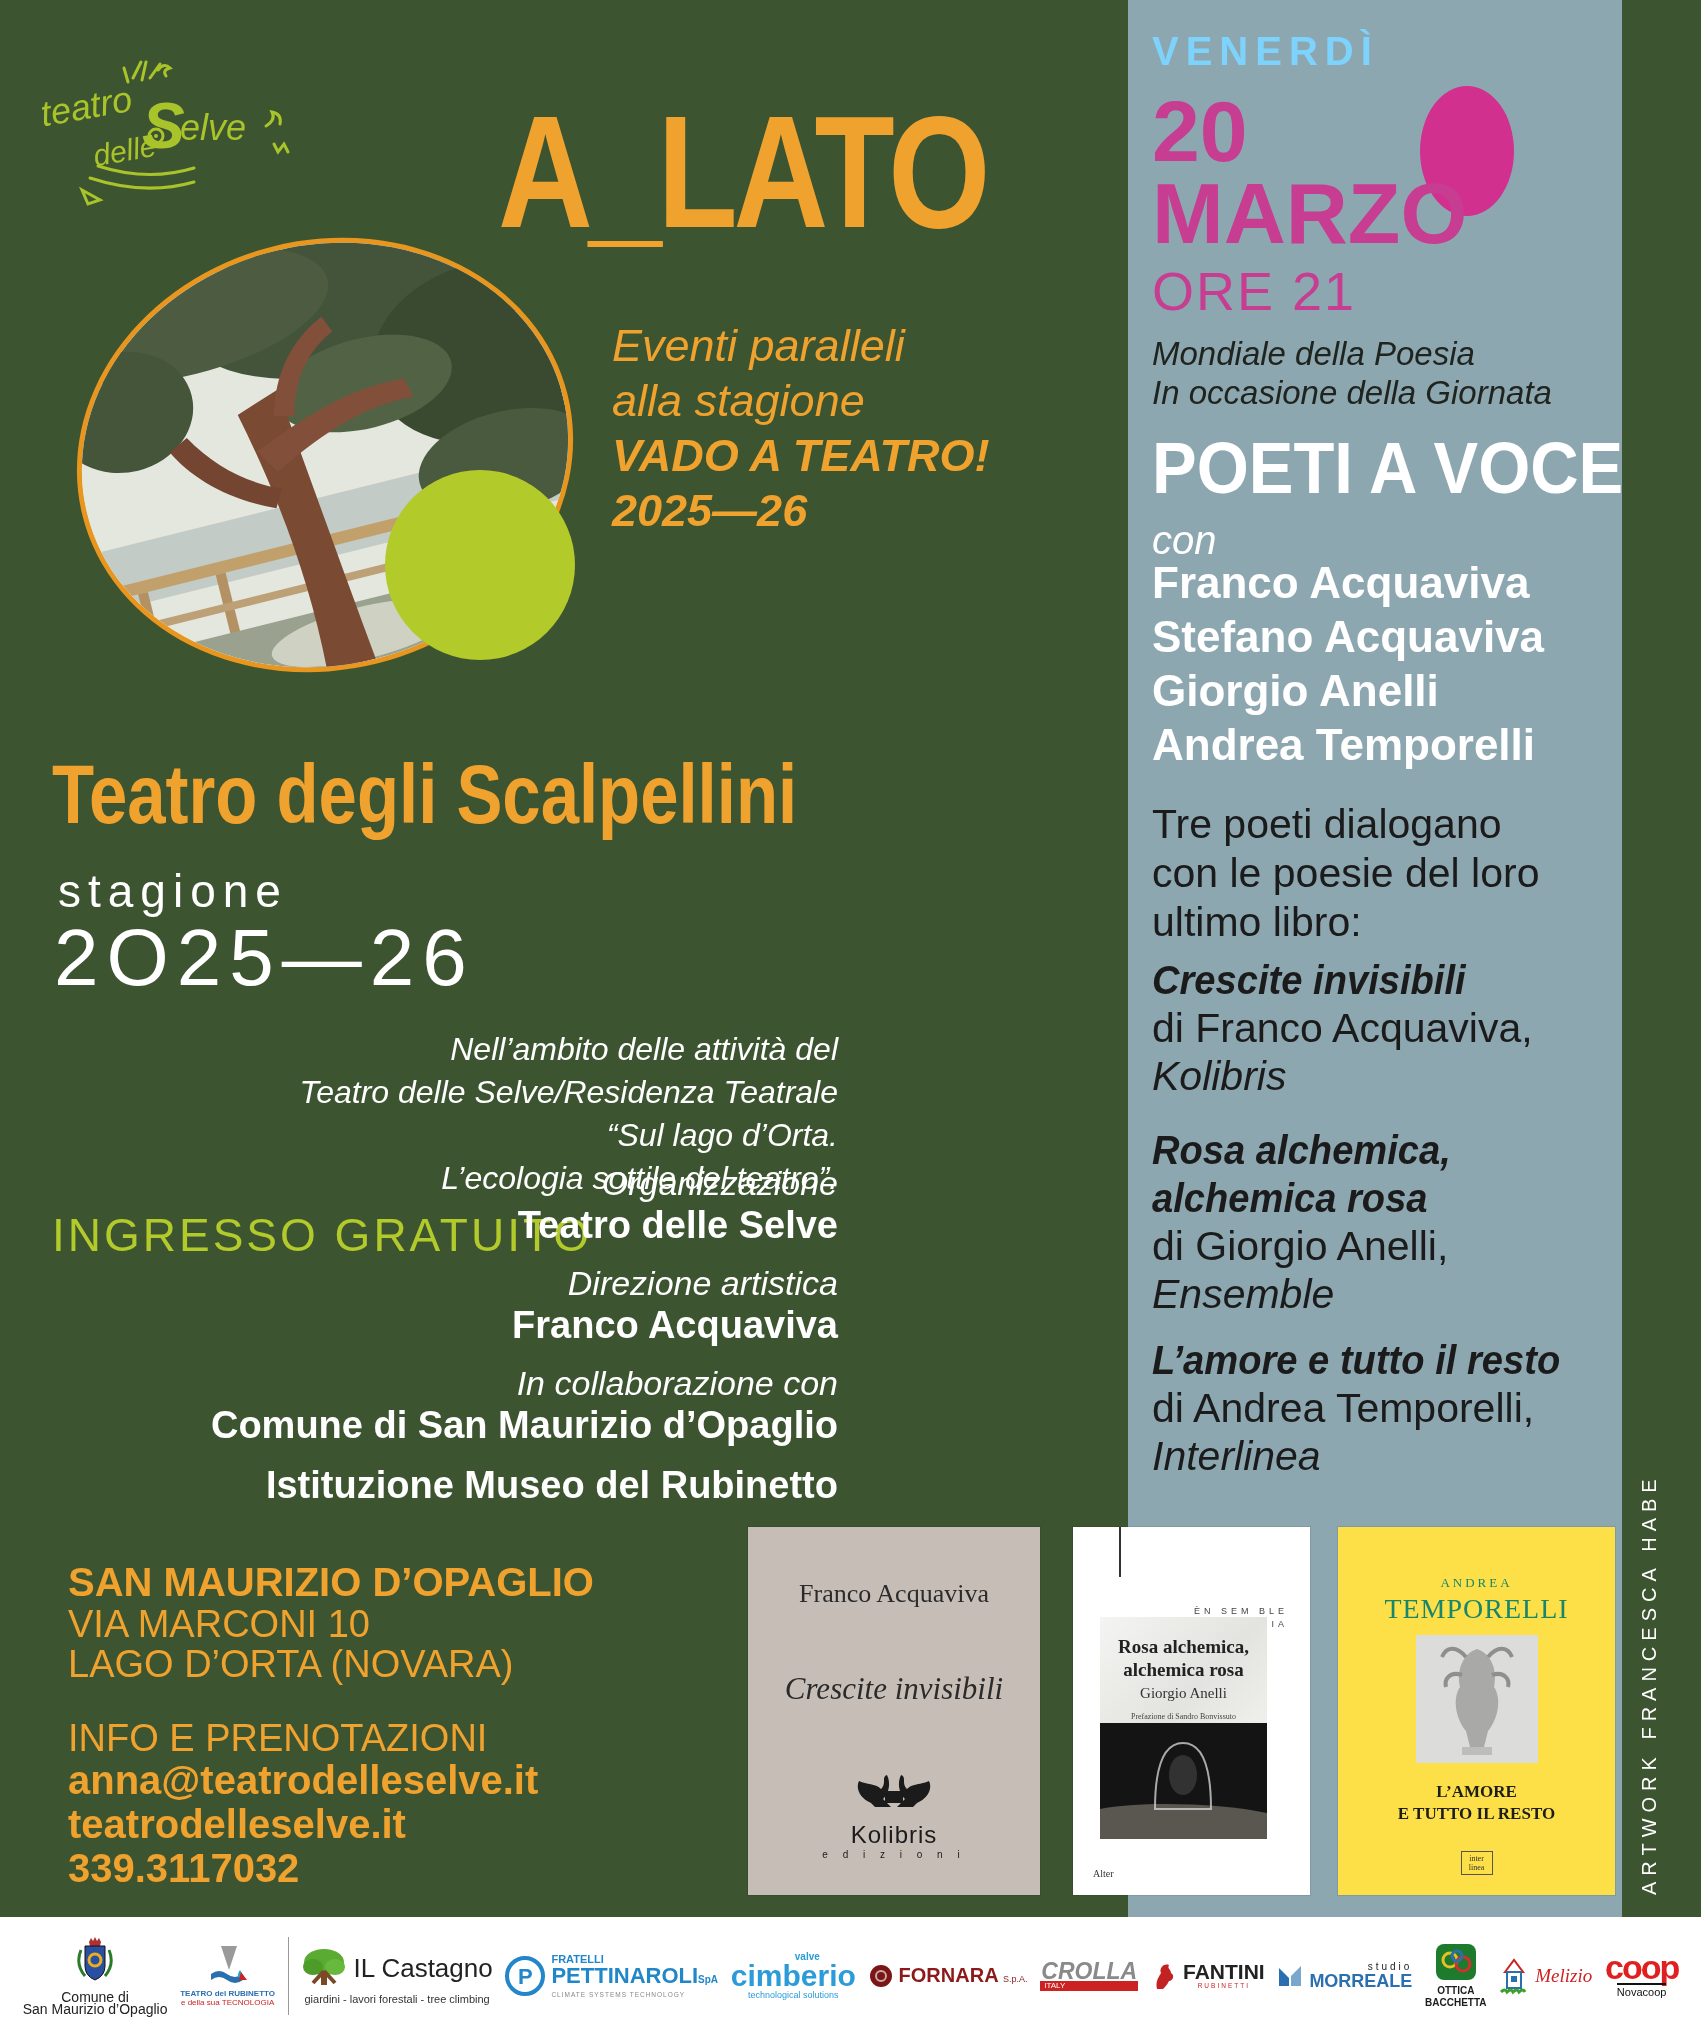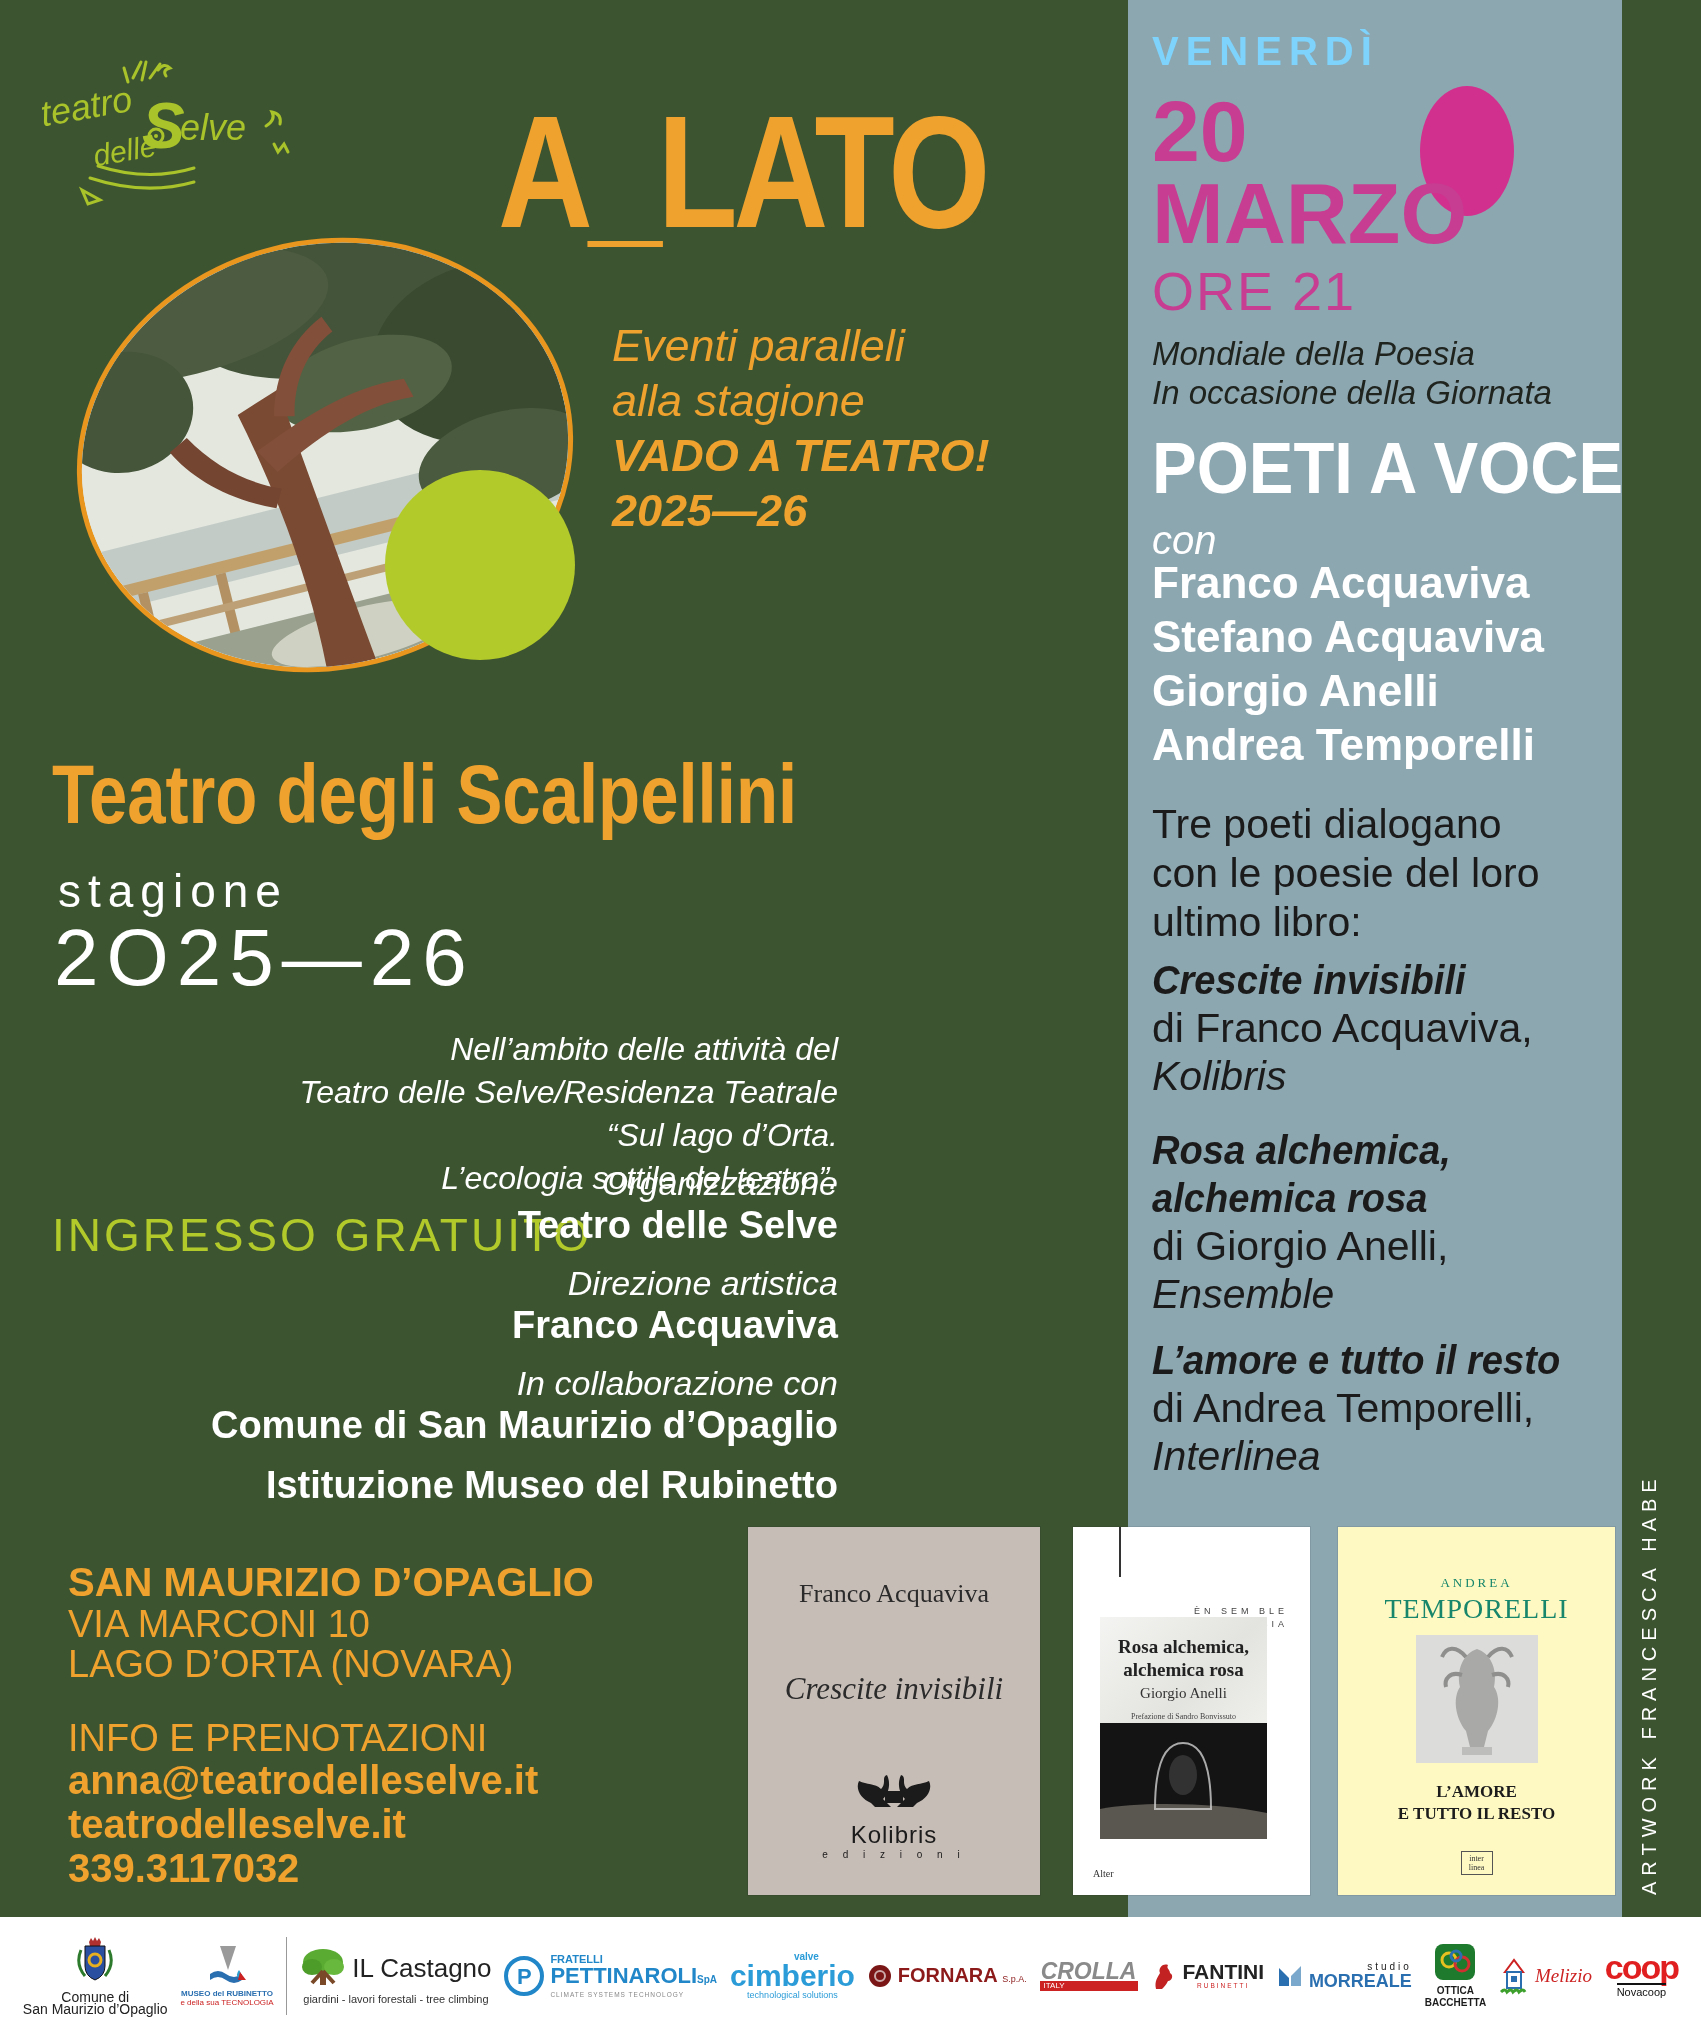--- a/index.html
+++ b/index.html
@@ -84,21 +84,21 @@
   .cover2 .vline{position:absolute;left:46px;top:0;width:2px;height:50px;background:#333;}
   .cover2 .series{position:absolute;right:22px;top:78px;text-align:right;
     font-family:"Liberation Sans",sans-serif;font-size:9px;letter-spacing:4px;color:#444;line-height:13px;}
   .cover2 .panel{position:absolute;left:27px;top:90px;width:167px;height:106px;
     background:linear-gradient(135deg,#f4f4f2,#e3e3df 60%,#efefec);text-align:center;}
   .cover2 .t{margin-top:18px;font-size:19px;font-weight:bold;line-height:23px;}
   .cover2 .a{margin-top:4px;font-size:15px;color:#333;}
   .cover2 .pref{margin-top:10px;font-size:8px;color:#444;}
   .cover2 .photo{position:absolute;left:27px;top:196px;width:167px;height:116px;}
   .cover2 .imprint{position:absolute;left:20px;bottom:16px;font-size:10px;color:#333;}
-  .cover3{left:1338px;top:1527px;width:277px;height:368px;background:#fef9c3;text-align:center;
+  .cover3{left:1338px;top:1527px;width:277px;height:368px;background:#fde047;text-align:center;
           font-family:"Liberation Serif", serif;color:#1c1c1c;}
   .cover3 .a{margin-top:48px;font-size:13px;letter-spacing:3px;color:#17866b;}
   .cover3 .s{margin-top:2px;font-size:28px;letter-spacing:1px;color:#17866b;}
   .cover3 .img{margin:10px auto 0 auto;width:122px;height:128px;}
   .cover3 .t{margin-top:18px;font-size:17px;line-height:22px;font-weight:bold;}
   .cover3 .pub{margin:26px auto 0 auto;width:30px;border:1px solid #555;font-size:8px;line-height:9px;
     padding:2px 0;color:#333;}
   
   .sponsors{left:0;top:1917px;width:1701px;height:117px;background:#fff;
     display:flex;align-items:center;justify-content:space-evenly;padding:0 10px;box-sizing:border-box;}
@@ -349,21 +349,21 @@
     </div>
 
     <div class="sp-item">
       <svg width="42" height="42" viewBox="0 0 42 42">
         <path d="M14,2 L30,2 L22,26 Z" fill="#9a9a9a"></path>
         <path d="M4,30 q8,-6 16,0 q8,6 16,0 l0,6 q-8,6 -16,0 q-8,-6 -16,0 Z" fill="#2a6fb0"></path>
         <path d="M33,26 q4,5 0,8 q-4,-3 0,-8" fill="#2a9fd0"></path>
         <path d="M34,28 l6,8 h-8 Z" fill="#c22"></path>
       </svg>
       <div class="sp-cap" style="font-size:8px;line-height:9px;">
-        <div style="color:#2a6fb0;font-weight:bold;">MUSEO del RUBINETTO</div>
+        <div style="color:#2a6fb0;font-weight:bold;">TEATRO del RUBINETTO</div>
         <div style="color:#c22;">e della sua TECNOLOGIA</div>
       </div>
     </div>
 
     <div class="sp-div"></div>
 
     <div class="sp-item">
       <div class="sp-row">
         <svg width="46" height="44" viewBox="0 0 46 44">
           <ellipse cx="23" cy="15" rx="20" ry="13" fill="#5aab32"></ellipse>

